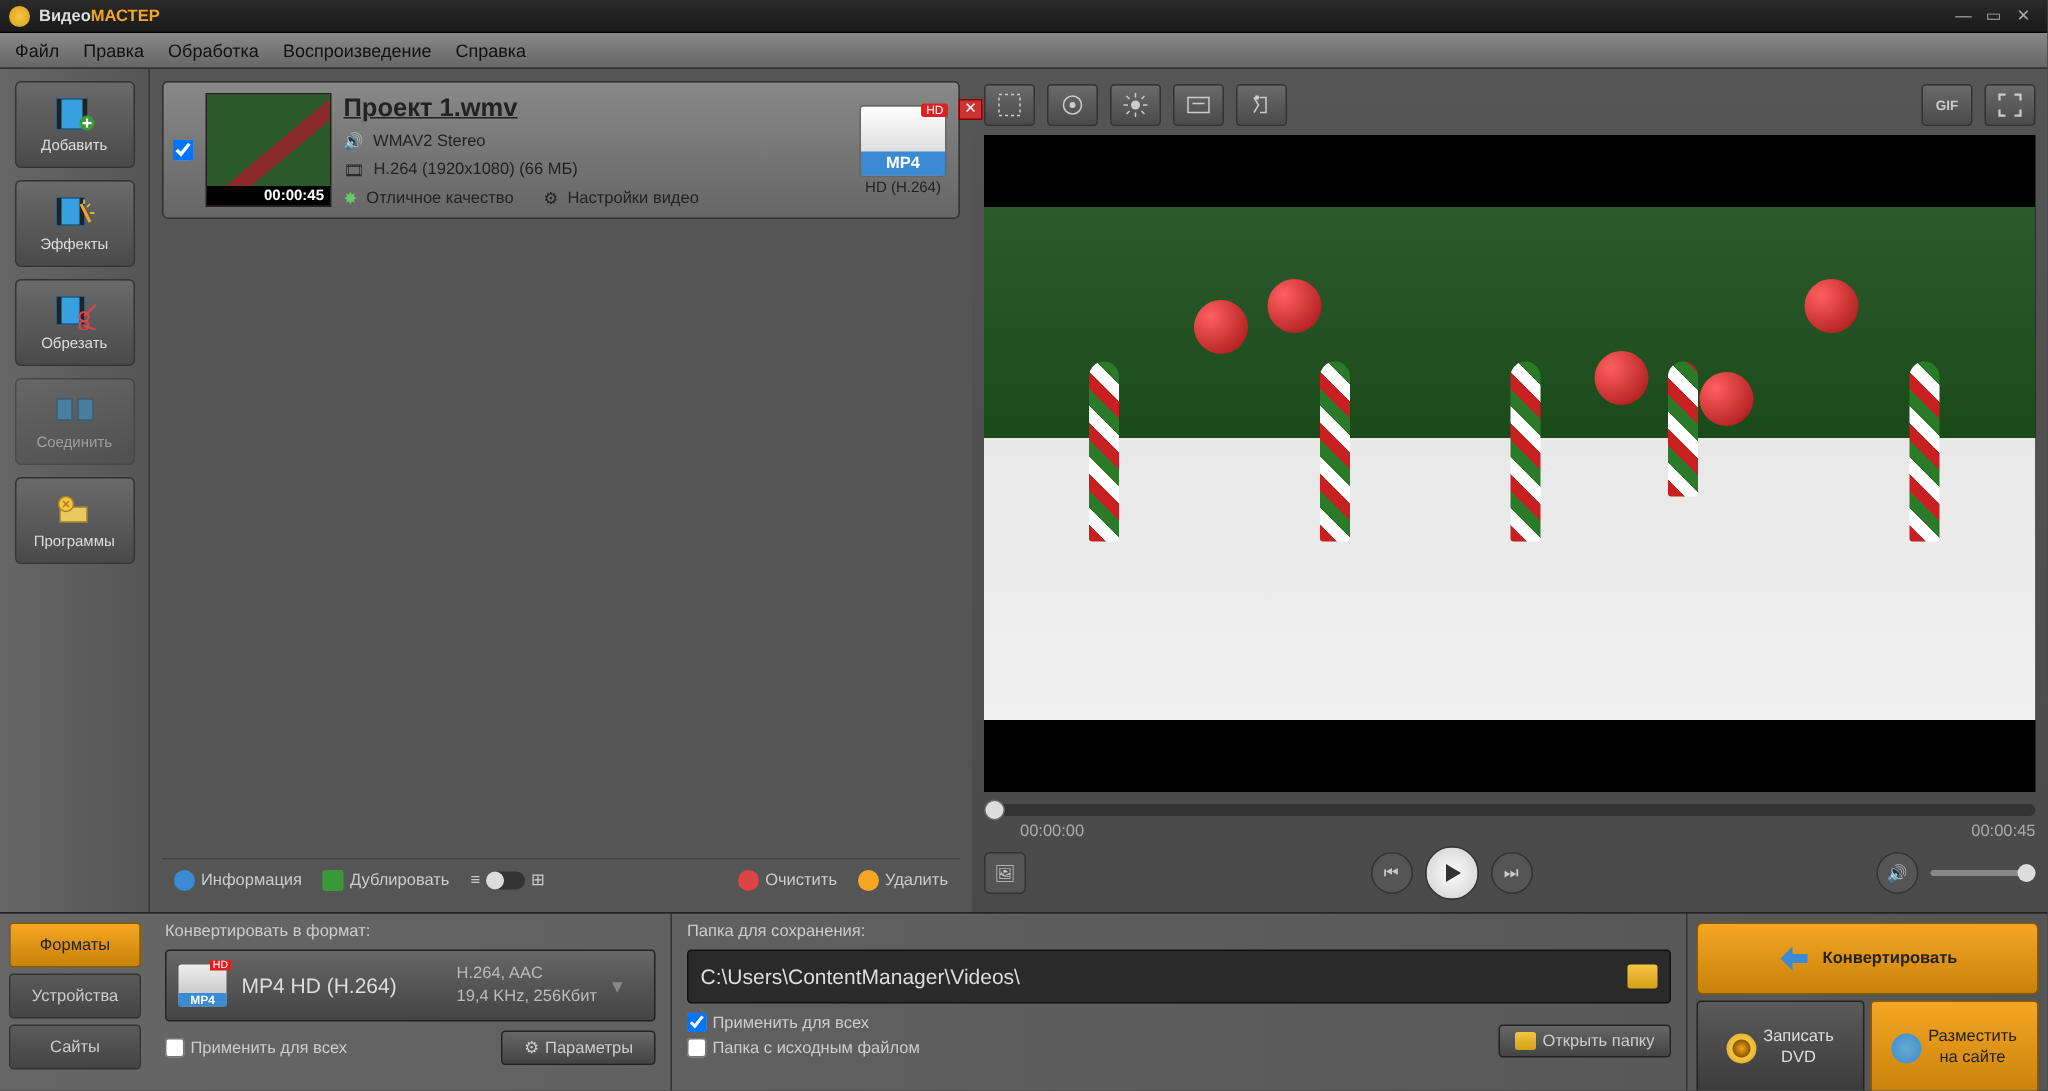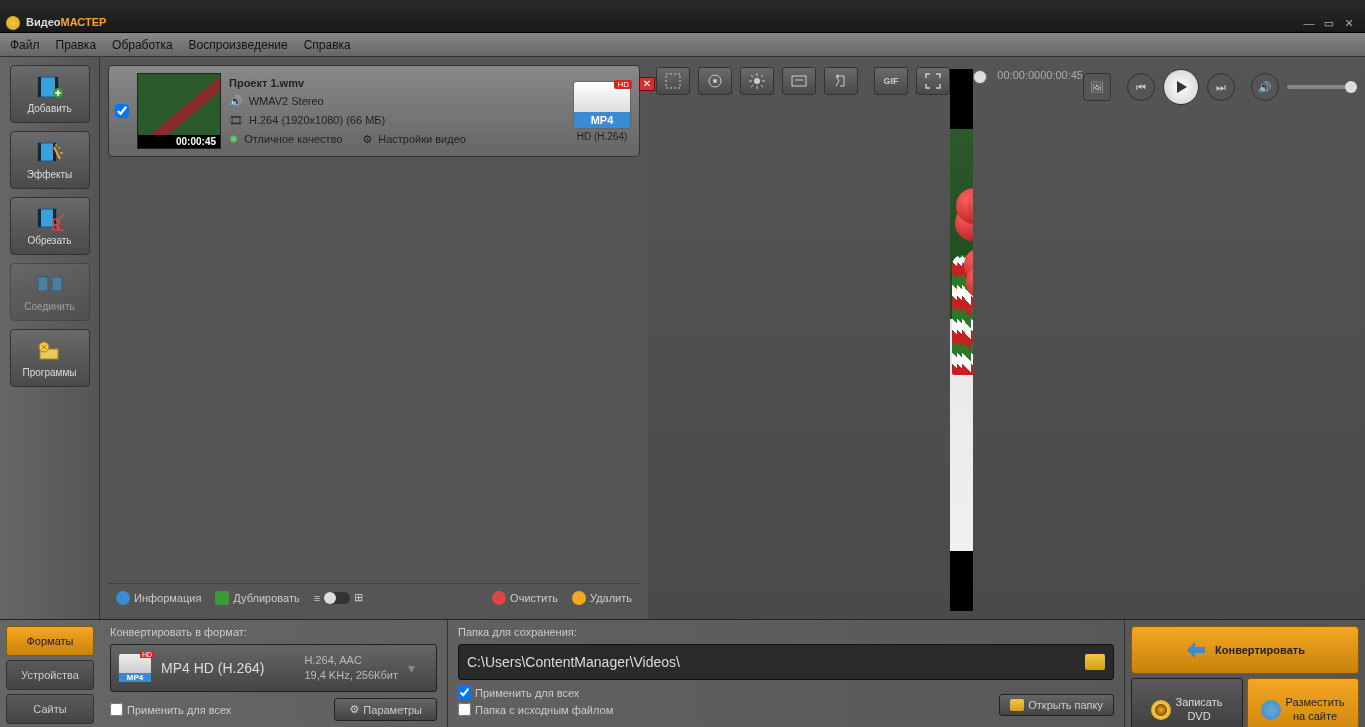--- a/index.html
+++ b/index.html
@@ -1,19 +1,19 @@
 <!DOCTYPE html>
 <html><head>
 <meta charset="utf-8">
 <style>
 * { margin: 0; padding: 0; box-sizing: border-box; font-family: Tahoma, Arial, sans-serif; font-size: 11px; }
 body { background: #3a3a3a; color: #ccc; width: 1365px; height: 727px; overflow: hidden; }
 
 
-.titlebar { height: 22px; background: linear-gradient(#2a2a2a, #1a1a1a); display: flex; align-items: flex-start; padding: 16px 6px; border-bottom: 1px solid #000; }
+.titlebar { height: 22px; background: linear-gradient(#2a2a2a, #1a1a1a); display: flex; align-items: center; padding: 0 6px; border-bottom: 1px solid #000; }
 .titlebar .logo { width: 14px; height: 14px; background: radial-gradient(circle, #f5c542, #d4a017); border-radius: 50%; margin-right: 6px; }
 .titlebar .title { font-weight: bold; color: #ddd; }
 .titlebar .title .accent { color: #f5a623; }
 .titlebar .spacer { flex: 1; }
 .titlebar .win-btn { width: 20px; height: 14px; display: flex; align-items: center; justify-content: center; color: #aaa; cursor: pointer; }
 
 
 .menubar { height: 24px; background: linear-gradient(#888, #666); display: flex; align-items: center; padding: 0 10px; gap: 16px; color: #111; border-bottom: 1px solid #333; }
 .menubar span { cursor: pointer; font-size: 12px; }
 
@@ -28,41 +28,41 @@
 .tool-btn .lbl { font-size: 10px; }
 
 
 .filelist-area { width: 548px; background: #555; padding: 8px; display: flex; flex-direction: column; }
 .file-item { height: 92px; background: linear-gradient(#888, #666); border: 1px solid #333; border-radius: 4px; display: flex; align-items: center; padding: 6px; gap: 8px; }
 .file-item .checkbox-wrap { display: flex; align-items: center; }
 .file-item input[type=checkbox] { width: 14px; height: 14px; }
 .thumb { width: 84px; height: 76px; background: linear-gradient(140deg, #2a5a2a 0 50%, #8a2a2a 50% 60%, #2a5a2a 60% 100%); border: 1px solid #222; position: relative; }
 .thumb .duration { position: absolute; bottom: 0; left: 0; right: 0; background: #000; color: #fff; text-align: right; padding: 1px 4px; font-weight: bold; font-size: 10px; }
 .file-info { flex: 1; display: flex; flex-direction: column; gap: 6px; color: #222; }
-.file-info .name { font-weight: bold; font-size: 11px; }
+.file-info .name { font-weight: bold; font-size: 17px; text-decoration: underline; }
 .file-info .row { display: flex; align-items: center; gap: 6px; font-size: 11px; }
 .file-info .row-bottom { display: flex; gap: 20px; align-items: center; }
 .format-box { width: 62px; display: flex; flex-direction: column; align-items: center; gap: 2px; position: relative; }
 .format-badge { width: 58px; height: 48px; background: linear-gradient(#fff, #ccc); border: 1px solid #666; border-radius: 3px; position: relative; }
 .format-badge .hd { position: absolute; top: -2px; right: -2px; background: #d22; color: #fff; font-size: 8px; padding: 0 3px; border-radius: 2px; }
 .format-badge .strip { position: absolute; bottom: 0; left: 0; right: 0; background: #3a8ad4; color: #fff; text-align: center; font-weight: bold; padding: 2px 0; font-size: 11px; }
 .format-box .sub { font-size: 10px; color: #222; }
 .close-x { position: absolute; top: -4px; right: -22px; width: 16px; height: 14px; background: #c33; color: #fff; text-align: center; line-height: 12px; border: 1px solid #800; cursor: pointer; font-size: 10px; }
 
 .filelist-spacer { flex: 1; }
 .filelist-toolbar { height: 28px; display: flex; align-items: center; gap: 14px; padding: 0 8px; border-top: 1px solid #444; }
 .filelist-toolbar .tb-btn { display: flex; align-items: center; gap: 4px; cursor: pointer; color: #ccc; }
 .filelist-toolbar .spacer { flex: 1; }
 .filelist-toolbar .tb-icon { width: 14px; height: 14px; border-radius: 50%; }
 .view-toggle { display: flex; gap: 4px; align-items: center; }
 .toggle-sw { width: 26px; height: 12px; background: #333; border-radius: 6px; position: relative; }
 .toggle-sw::after { content: ''; position: absolute; width: 12px; height: 12px; background: #ddd; border-radius: 50%; left: 0; }
 
 
-.preview-area { flex: 1; background: linear-gradient(#555, #4a4a4a); padding: 8px; display: flex; flex-direction: row; }
+.preview-area { flex: 1; background: linear-gradient(#555, #4a4a4a); padding: 8px; display: flex; flex-direction: column; }
 .preview-toolbar { height: 32px; display: flex; gap: 8px; align-items: center; }
 .pv-btn { width: 34px; height: 28px; background: linear-gradient(#6a6a6a, #4a4a4a); border: 1px solid #333; border-radius: 3px; display: flex; align-items: center; justify-content: center; cursor: pointer; color: #ccc; }
 .preview-toolbar .spacer { flex: 1; }
 .video-frame { flex: 1; background: #000; margin-top: 4px; display: flex; align-items: center; justify-content: center; position: relative; overflow: hidden; }
 .video-content { width: 100%; height: 78%; background: linear-gradient(to bottom, #2d5a2d 0%, #1a4a1a 45%, #e8e8e8 45%, #f0f0f0 100%); position: relative; }
 .cane { position: absolute; width: 20px; height: 120px; background: repeating-linear-gradient(45deg, #c82020 0 8px, #fff 8px 16px, #2a7a2a 16px 24px); border-radius: 10px 10px 2px 2px; top: 30%; }
 .ball { position: absolute; width: 36px; height: 36px; border-radius: 50%; background: radial-gradient(circle at 30% 30%, #ff6060, #a01010); top: 18%; }
 .seekbar { height: 8px; margin-top: 8px; background: #333; border-radius: 4px; position: relative; }
 .seekbar .knob { position: absolute; left: 0; top: -3px; width: 14px; height: 14px; background: #ddd; border-radius: 50%; border: 1px solid #666; }
 .time-row { display: flex; justify-content: space-between; margin-top: 4px; color: #aaa; font-size: 10px; margin-left: 24px; }

